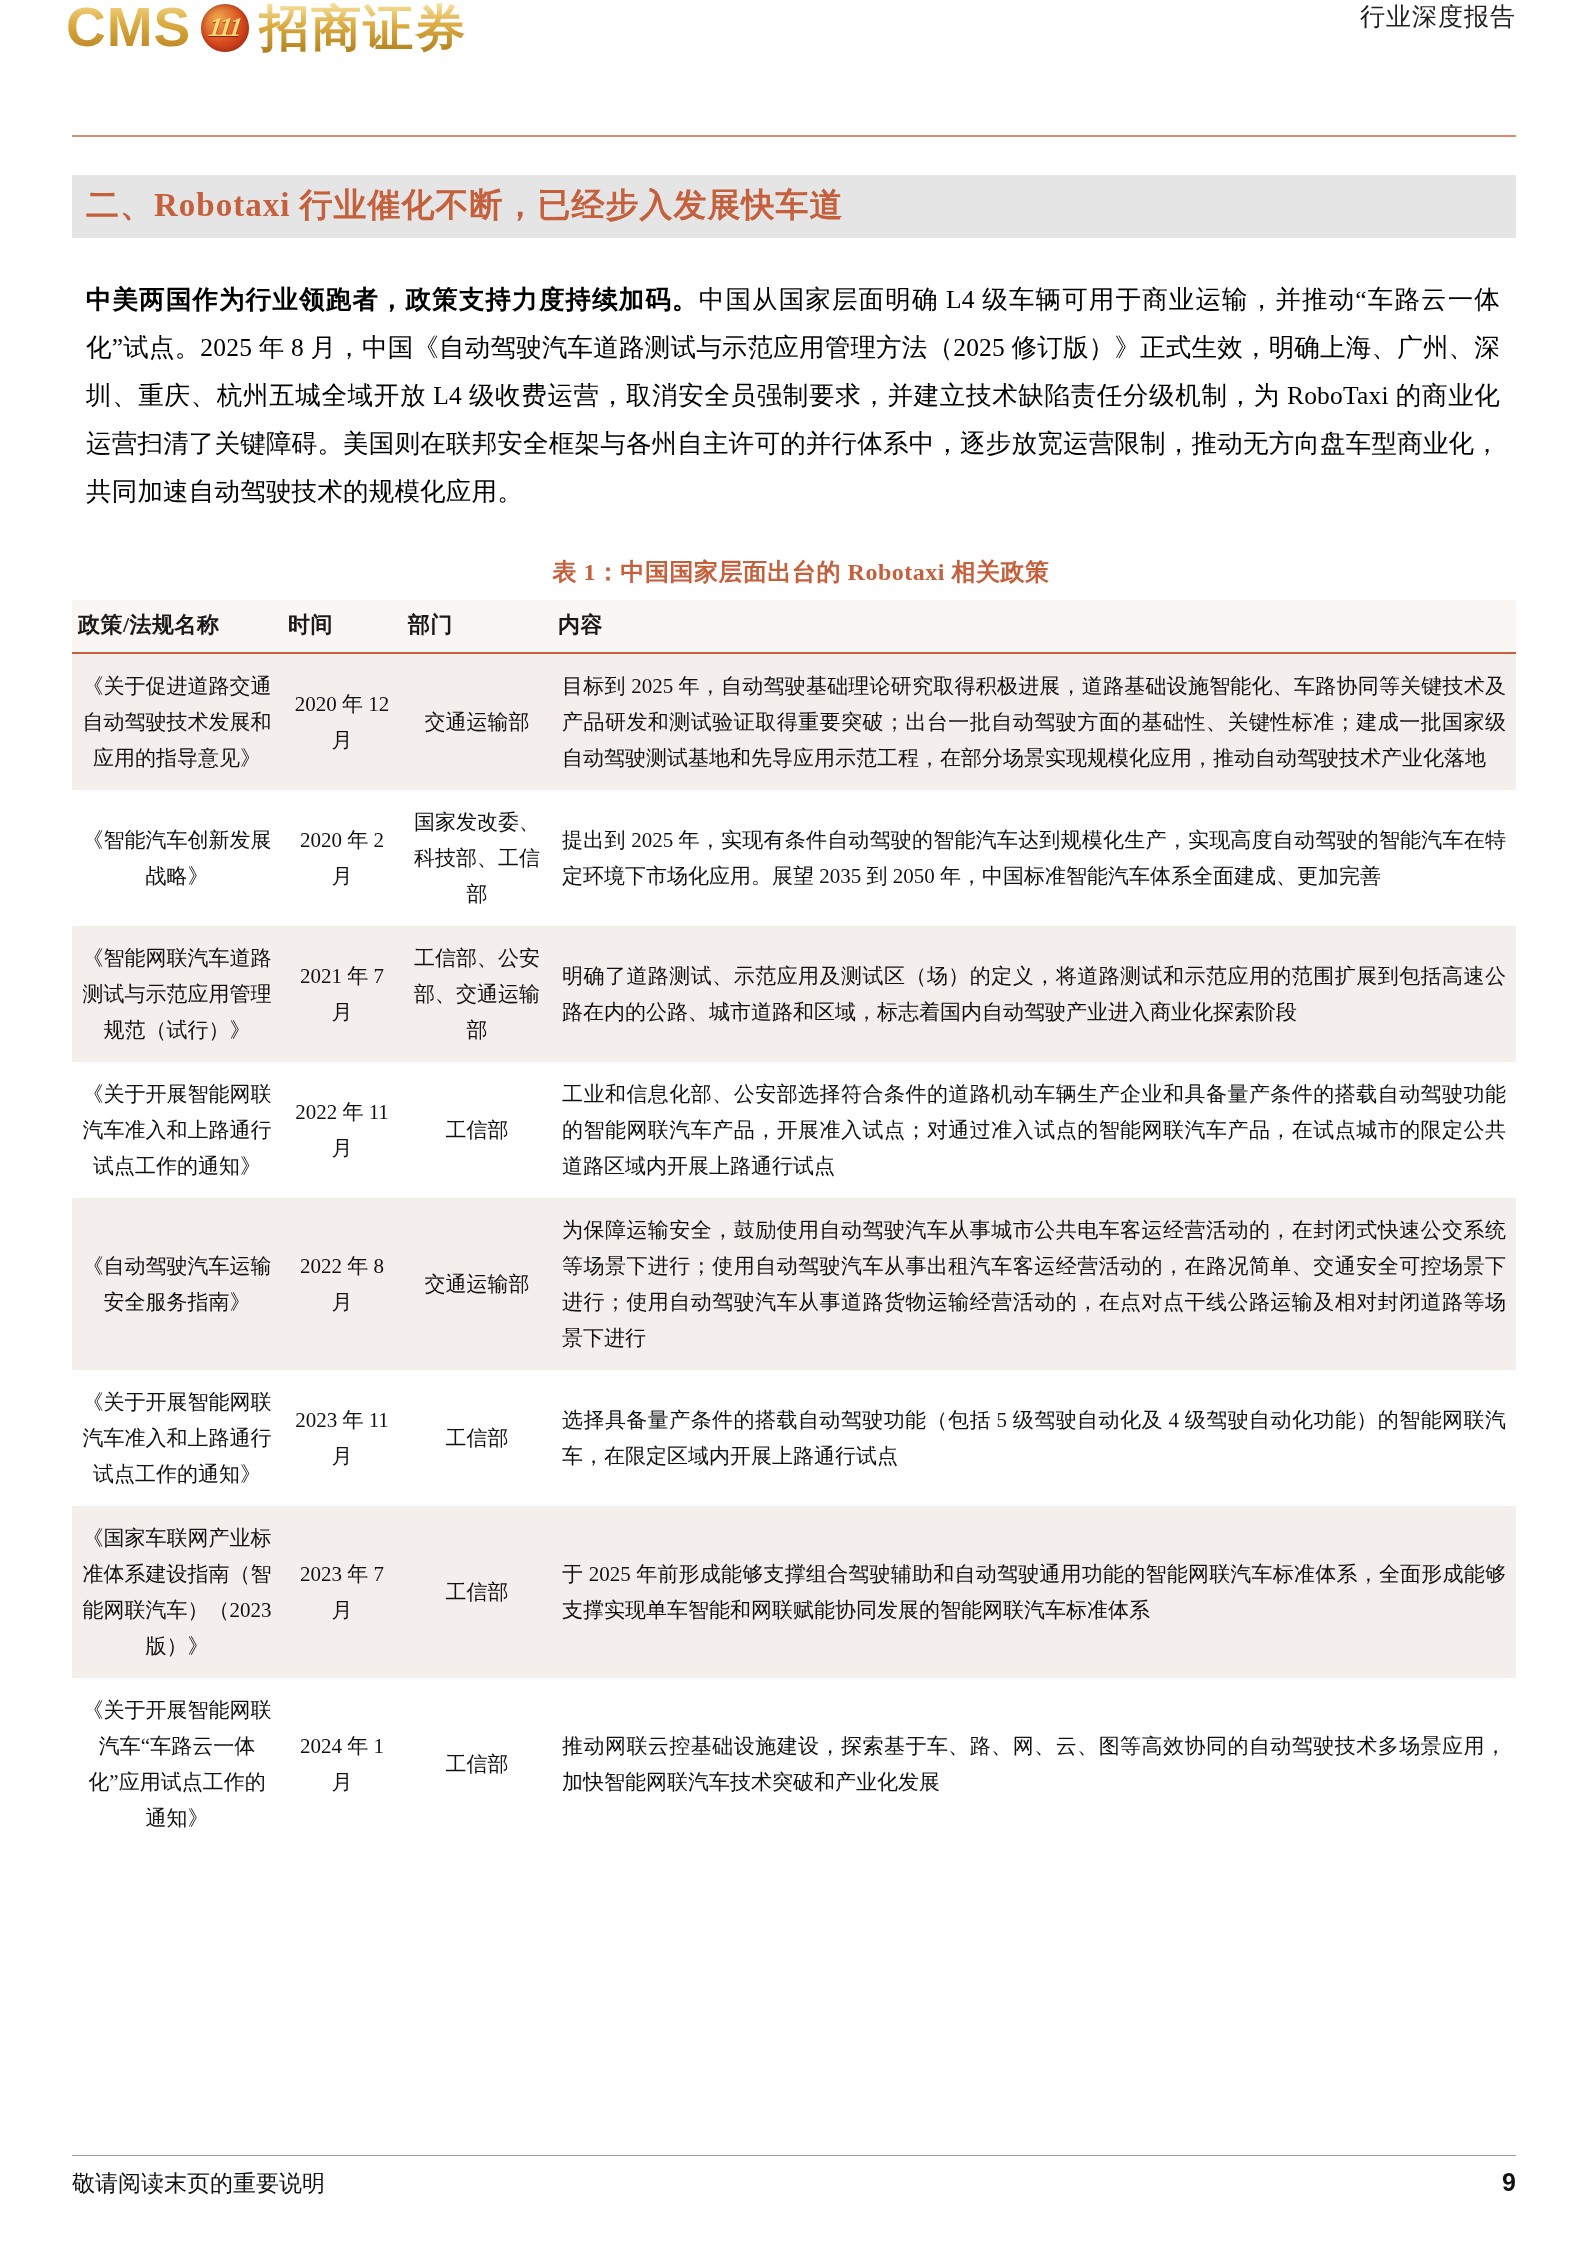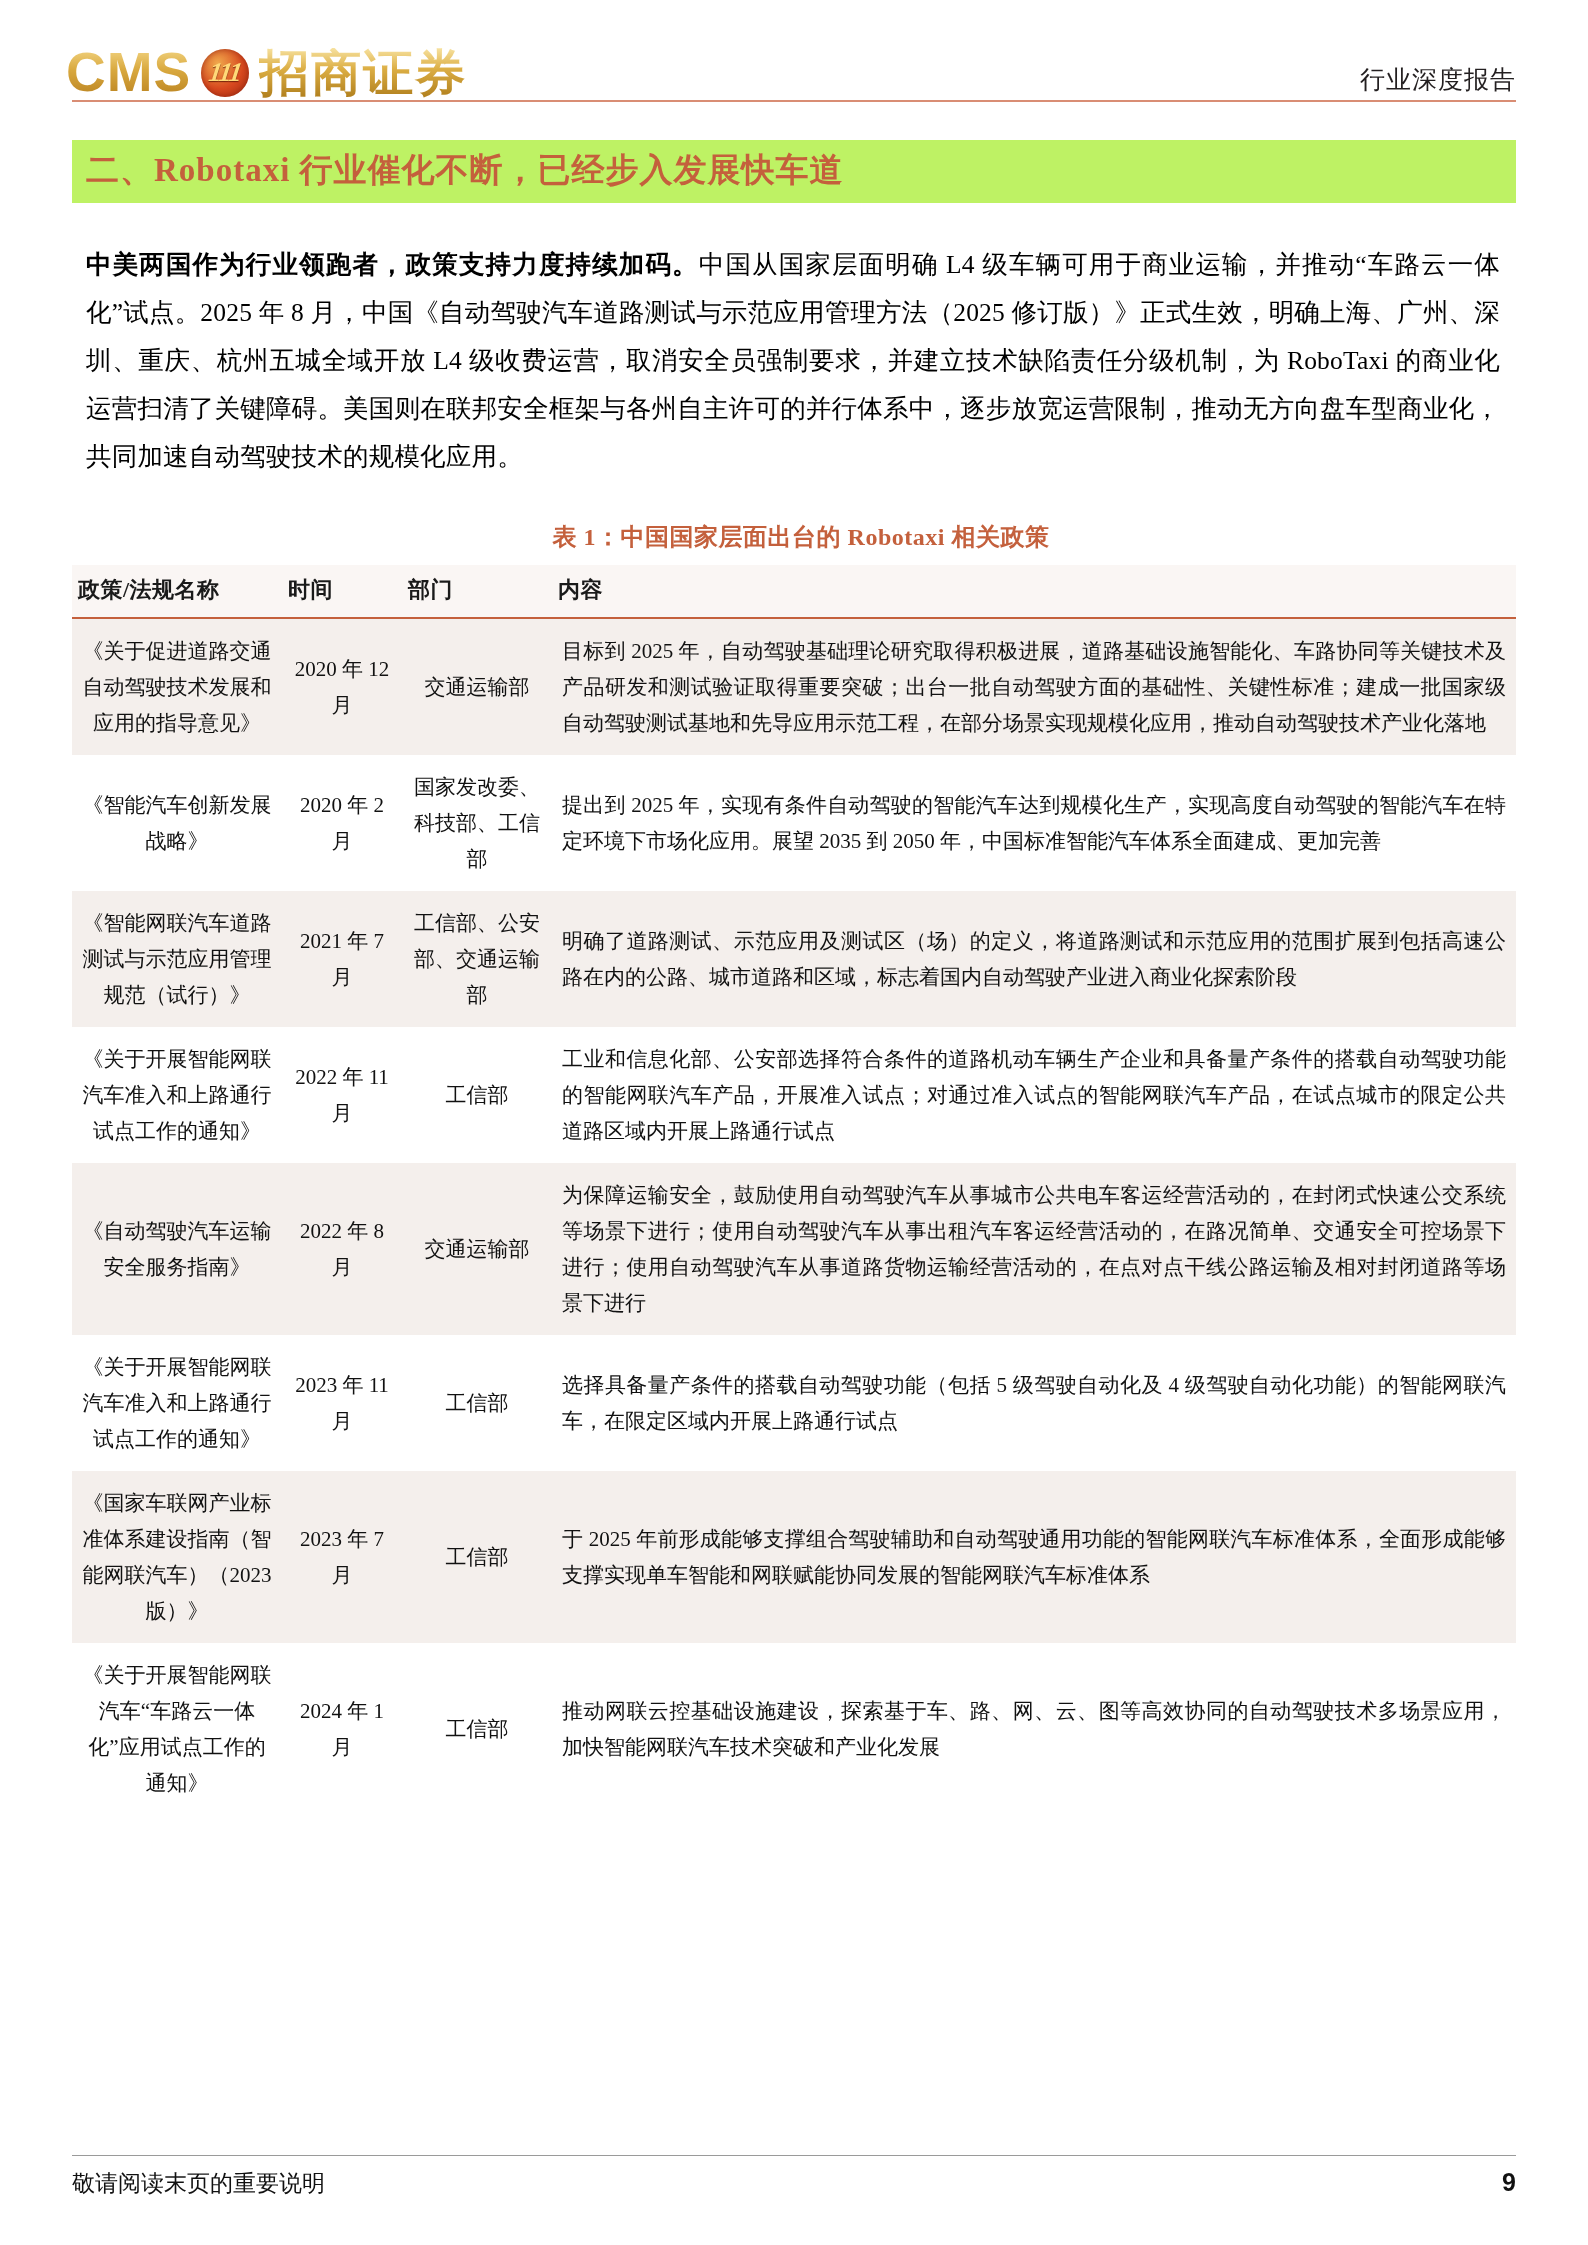--- a/index.html
+++ b/index.html
@@ -19,23 +19,23 @@
     width: 1588px;
     height: 2245px;
     position: relative;
     box-sizing: border-box;
     padding: 0 72px;
   }
 
   
   .header {
     position: relative;
-    height: 100px;
+    height: 135px;
     display: flex;
-    align-items: flex-end;
+    align-items: flex-start;
     justify-content: space-between;
   }
   .logo-wrap {
     display: flex;
     align-items: center;
     gap: 10px;
     margin-left: -6px;
   }
   .logo-cms {
     font-family: "Liberation Sans", sans-serif;
@@ -89,21 +89,21 @@
   .header-rule {
     border: 0;
     border-top: 2px solid #d98d74;
     margin: 0 0 0 0;
     width: 100%;
   }
 
   
   .sec-h1 {
     margin-top: 38px;
-    background: #bef264;
+    background: #e5e5e5;
     padding: 10px 14px 12px 14px;
     font-size: 33px;
     font-weight: 700;
     color: #c4603c;
     letter-spacing: 1px;
     line-height: 1.25;
   }
   .sec-h2 {
     margin-top: 44px;
     padding-left: 14px;

